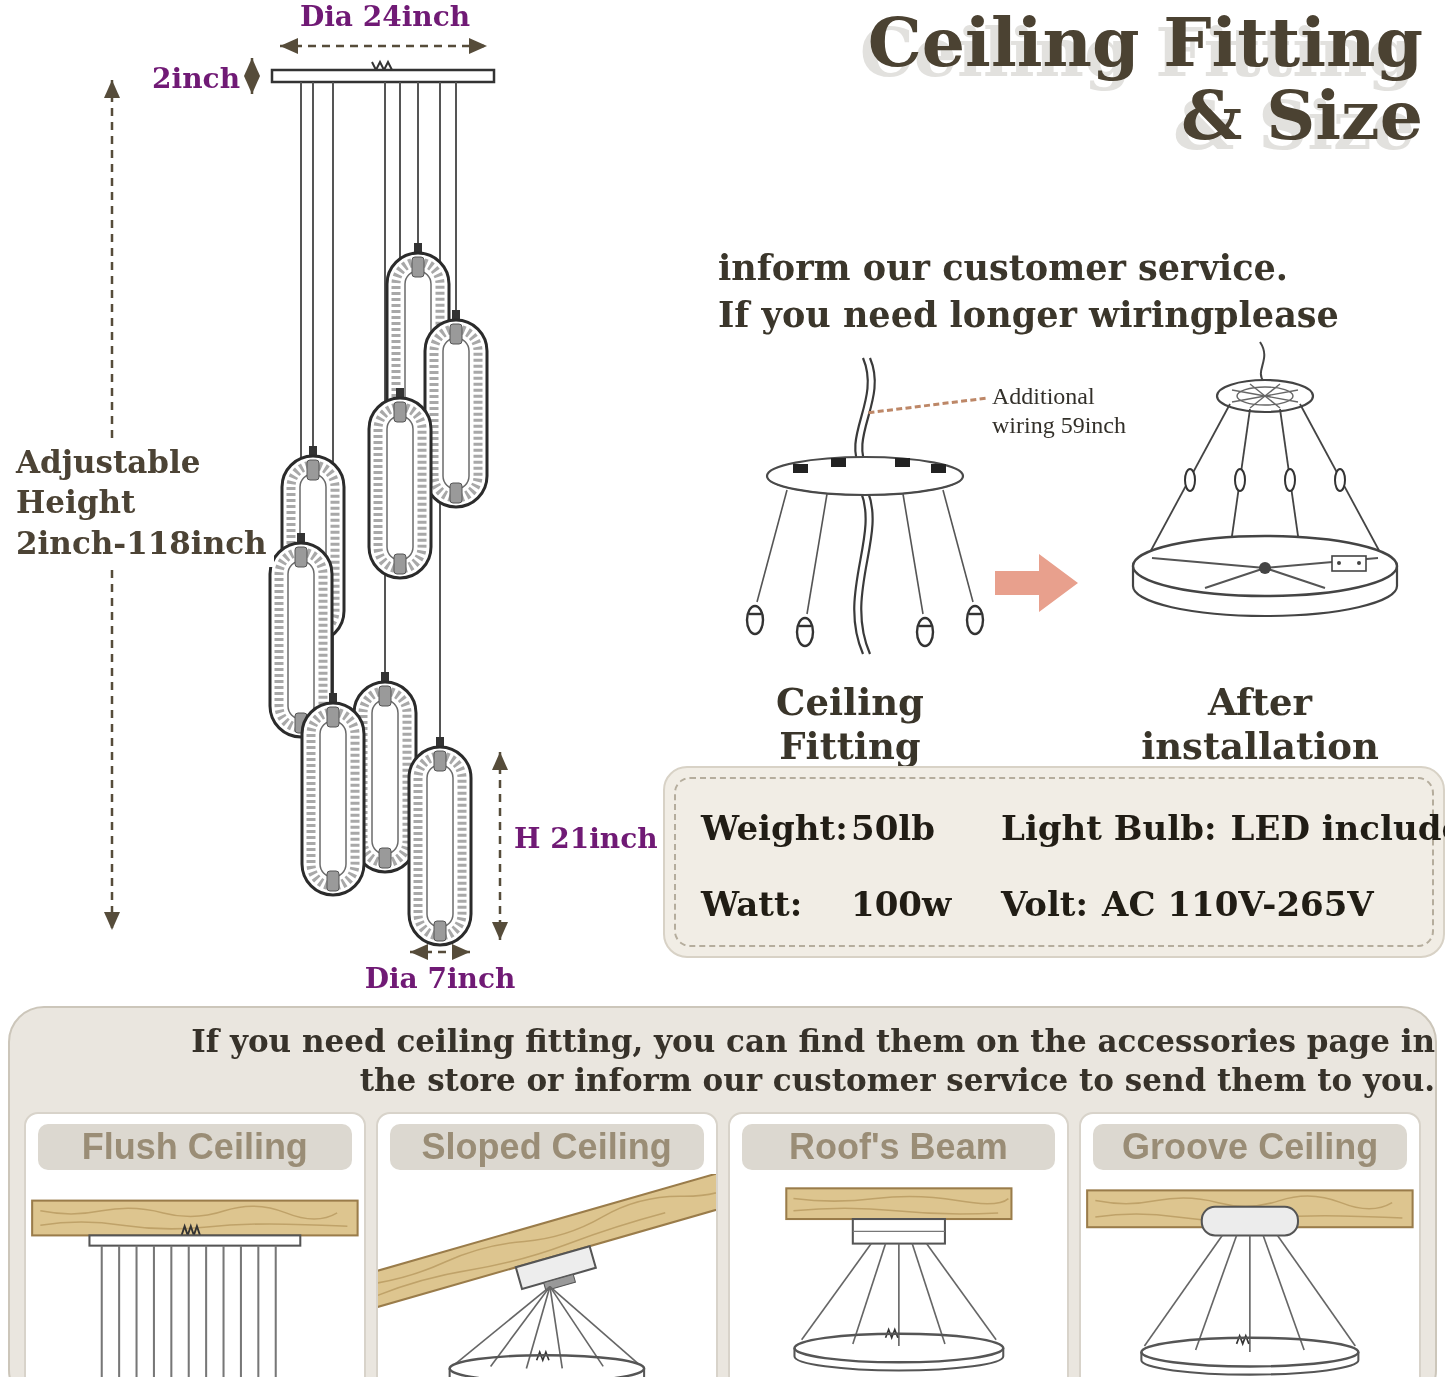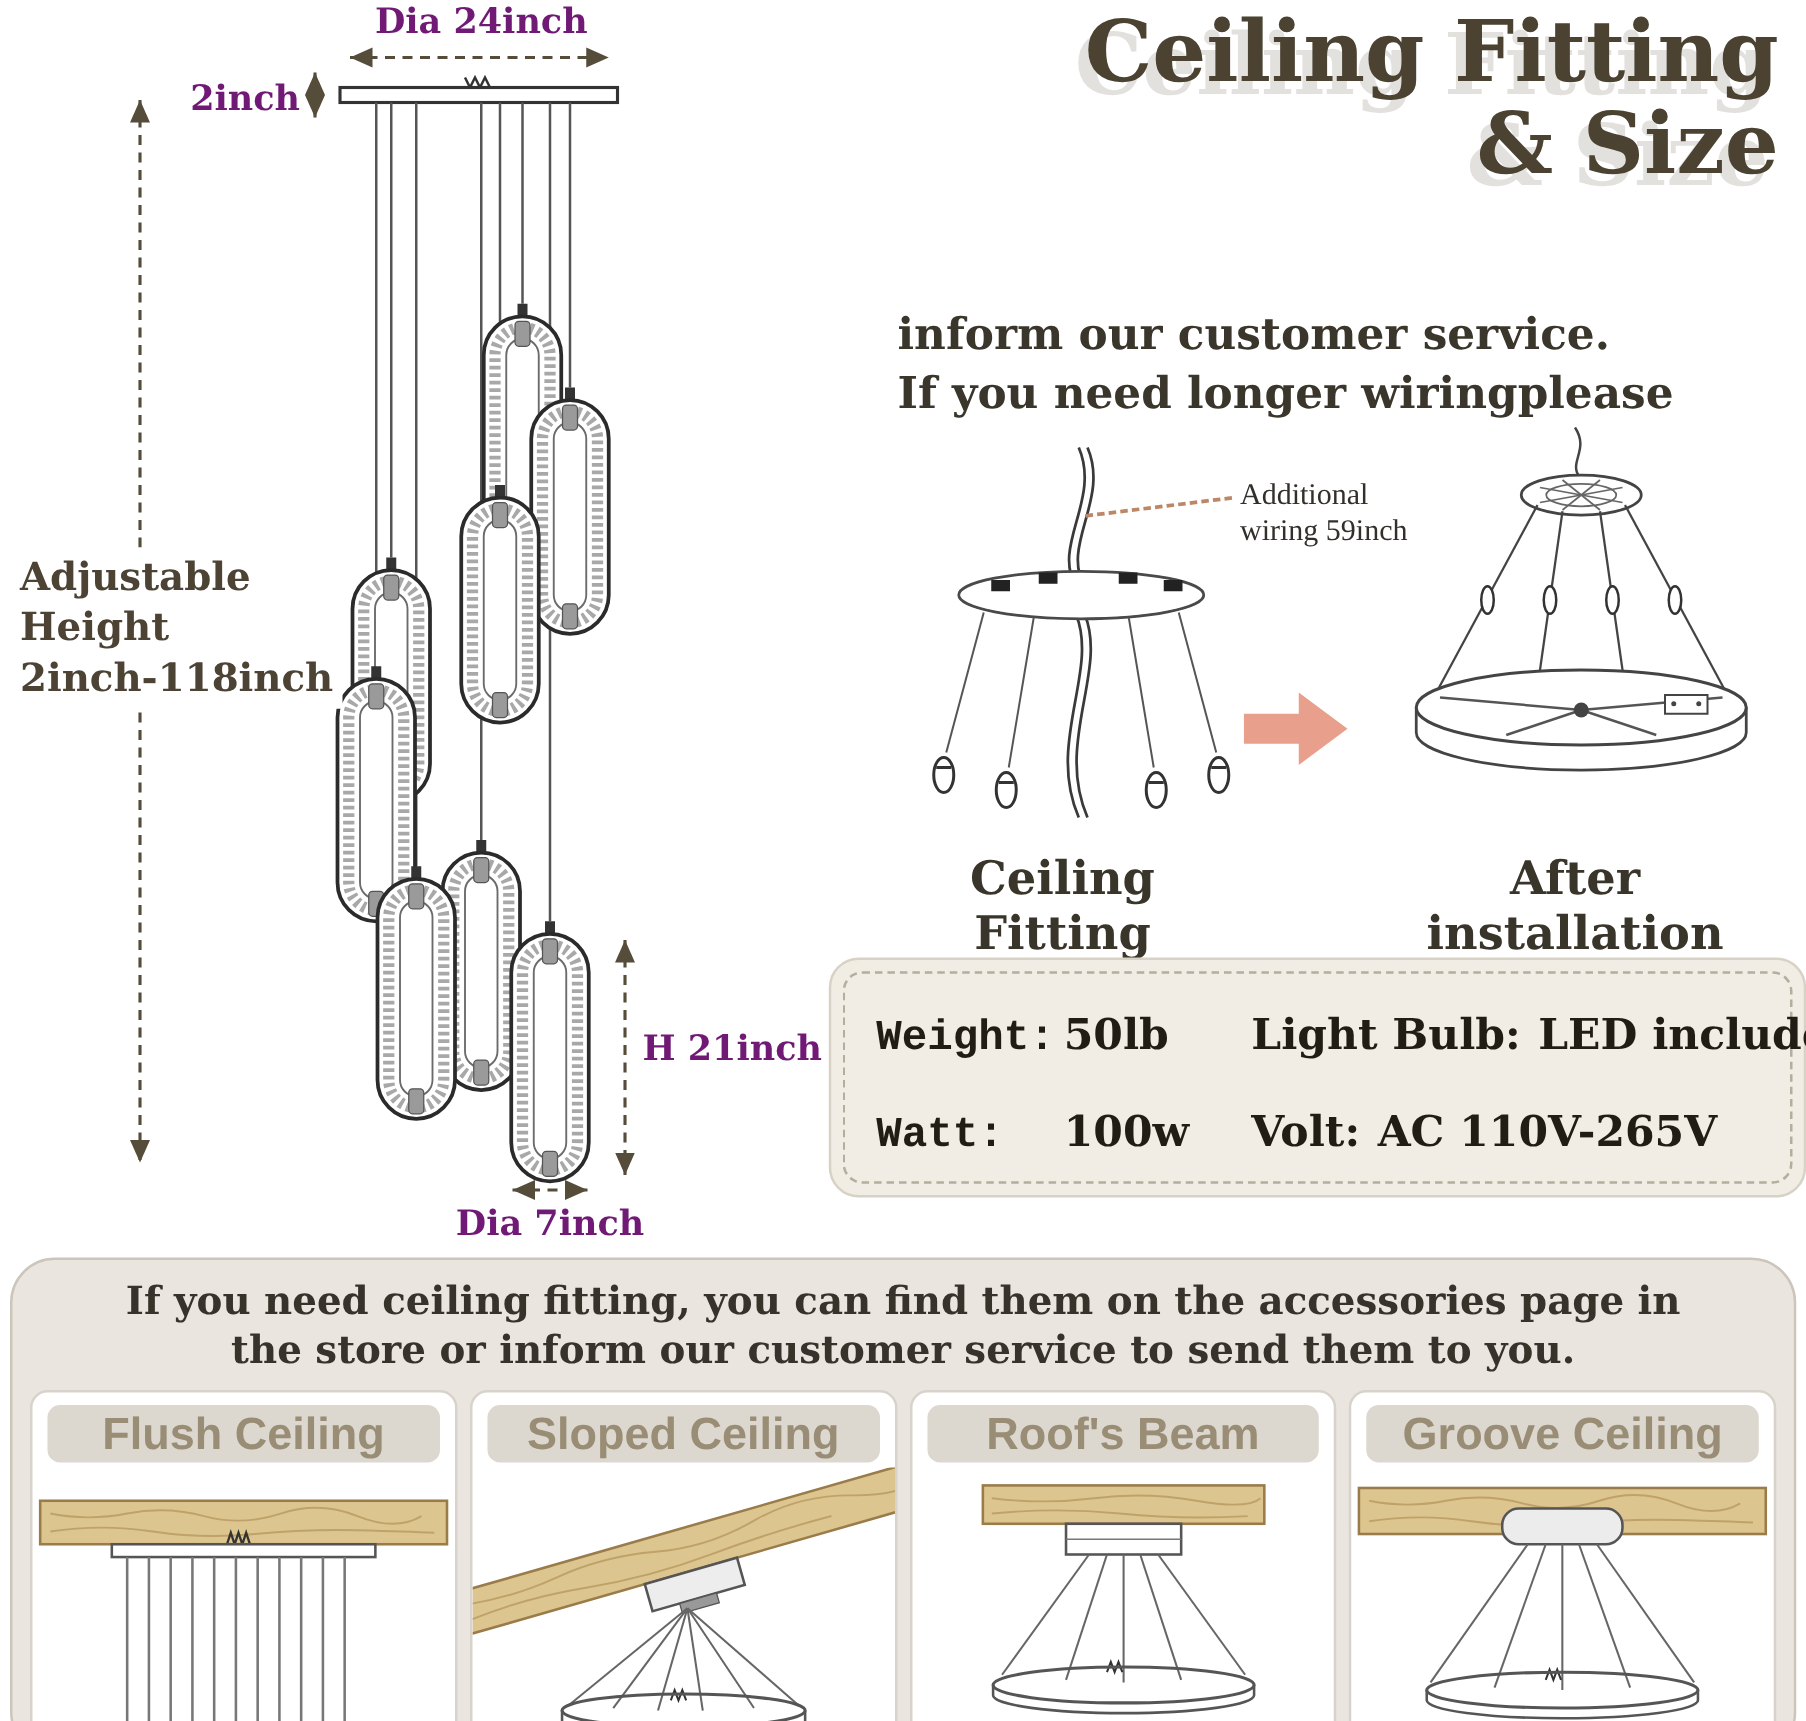--- a/index.html
+++ b/index.html
@@ -37,29 +37,29 @@
   }
   .specs-inner{
     position:absolute;left:9px;top:9px;right:9px;bottom:9px;
     border:2px dashed #b5ad9d;border-radius:16px;
   }
   .specs-grid{
     position:absolute;left:36px;top:40px;right:20px;
     display:grid;grid-template-columns:300px auto;row-gap:36px;
     font-weight:bold;font-size:34px;color:#211d15;white-space:nowrap;
   }
-  .spec-label-fixed{display:inline-block;min-width:150px;font-family:Liberation Mono, monospace;}
+  .spec-label-fixed{display:inline-block;min-width:150px;}
   .spec-label{margin-right:14px;}
   
   .footer{
     left:8px;top:1006px;width:1429px;height:400px;box-sizing:border-box;
     background:#eae6df;border:2px solid #ccc6ba;border-radius:36px;
   }
   .footer-note{
-    position:absolute;left:0;right:0;top:14px;text-align:center;
+    position:absolute;left:0;right:0;top:14px;text-align:right;
     font-weight:bold;font-size:31px;line-height:1.25;color:#37322a;
   }
   .panels{
     position:absolute;left:14px;right:14px;top:104px;
     display:flex;gap:10px;
   }
   .panel{
     flex:1;background:#ffffff;border:2px solid #d8d3ca;border-radius:14px;
     height:290px;overflow:hidden;position:relative;
   }

